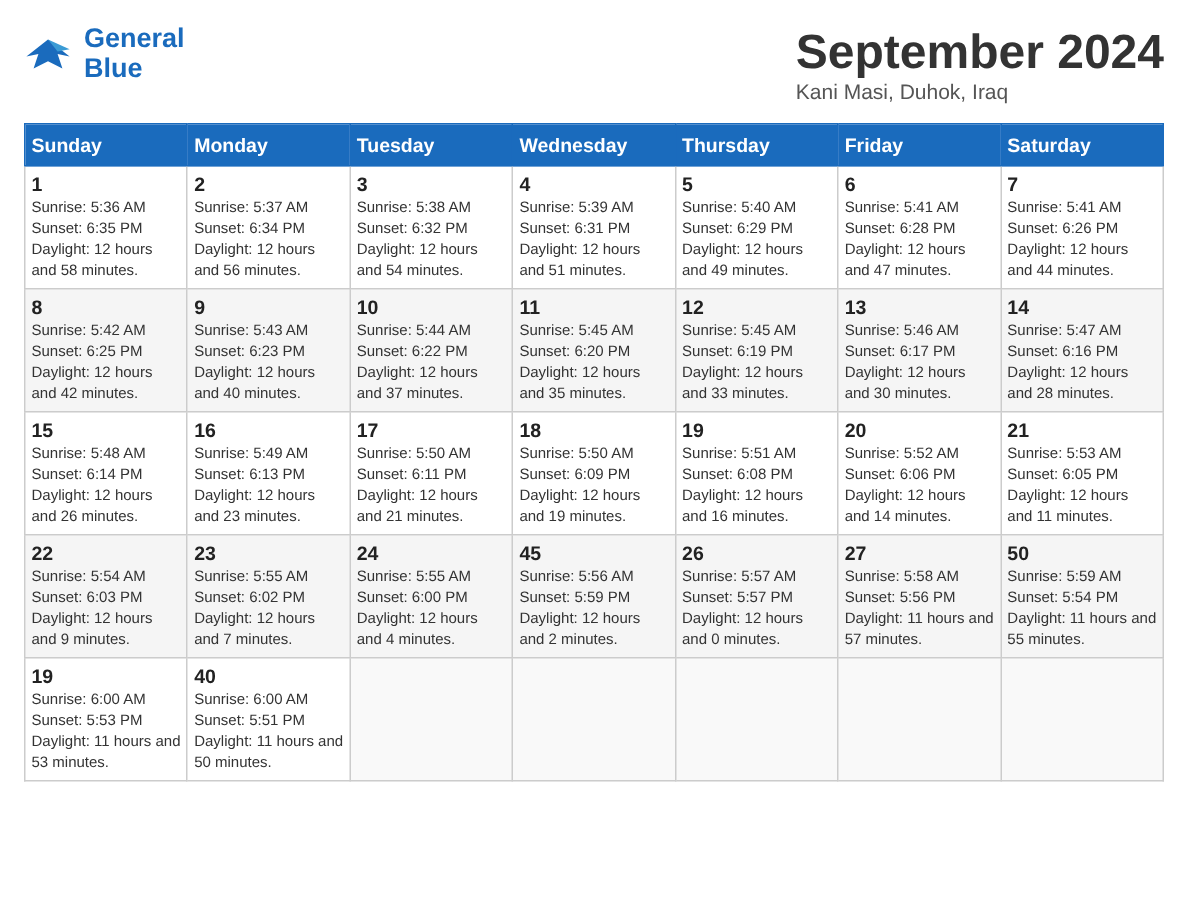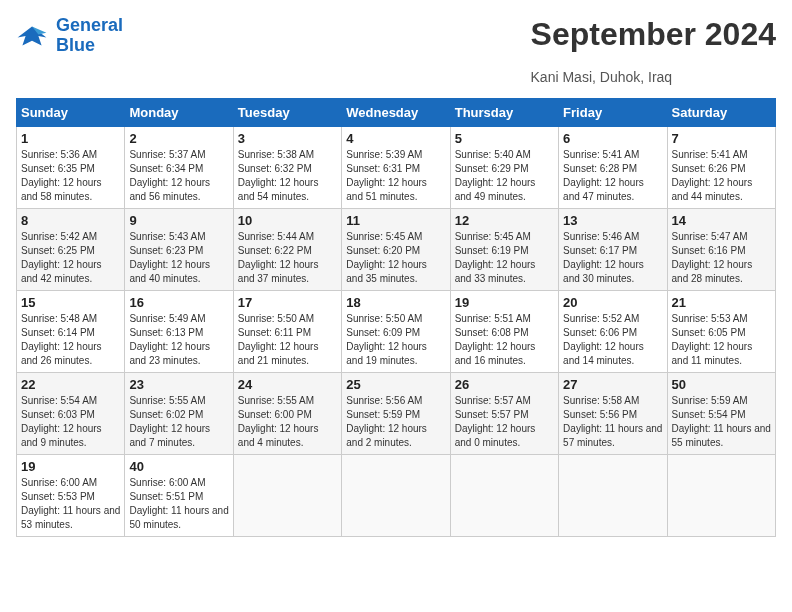--- a/index.html
+++ b/index.html
@@ -34,21 +34,20 @@
     }
     .title-block { text-align: left; }
     .month-title {
       font-size: 32px;
       font-weight: bold;
       color: #333;
     }
     .location {
       font-size: 14px;
       color: #555;
-      margin-top: 16px;
     }
     .calendar {
       width: 100%;
       border-collapse: collapse;
       font-size: 11px;
       margin-top: 13px;
     }
     .calendar th {
       background: #1a6bbd;
       color: #fff;
@@ -309,21 +308,21 @@
       </td>
         <td>
         <span class="day-num">24</span>
         <div class="day-info">
           Sunrise: 5:55 AM<br>
           Sunset: 6:00 PM<br>
           Daylight: 12 hours and 4 minutes.
         </div>
       </td>
         <td>
-        <span class="day-num">25</span>
+        <span class="day-num">45</span>
         <div class="day-info">
           Sunrise: 5:56 AM<br>
           Sunset: 5:59 PM<br>
           Daylight: 12 hours and 2 minutes.
         </div>
       </td>
         <td>
         <span class="day-num">26</span>
         <div class="day-info">
           Sunrise: 5:57 AM<br>

